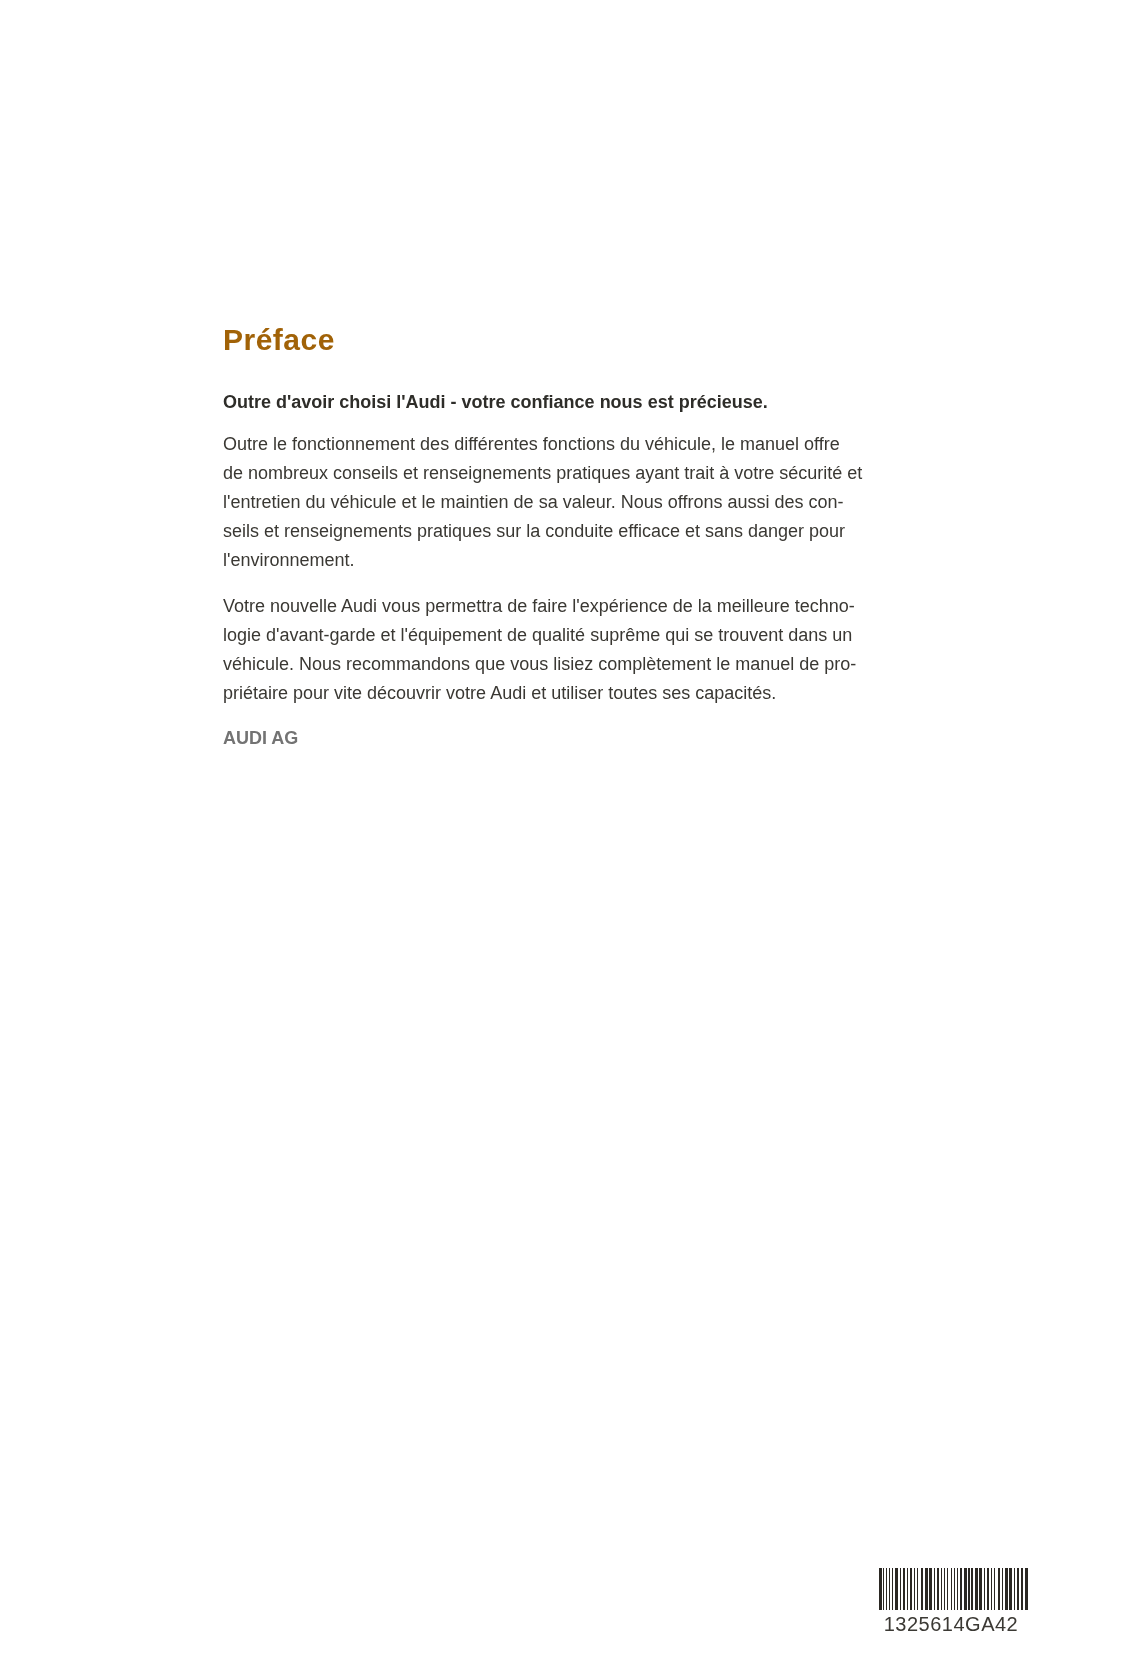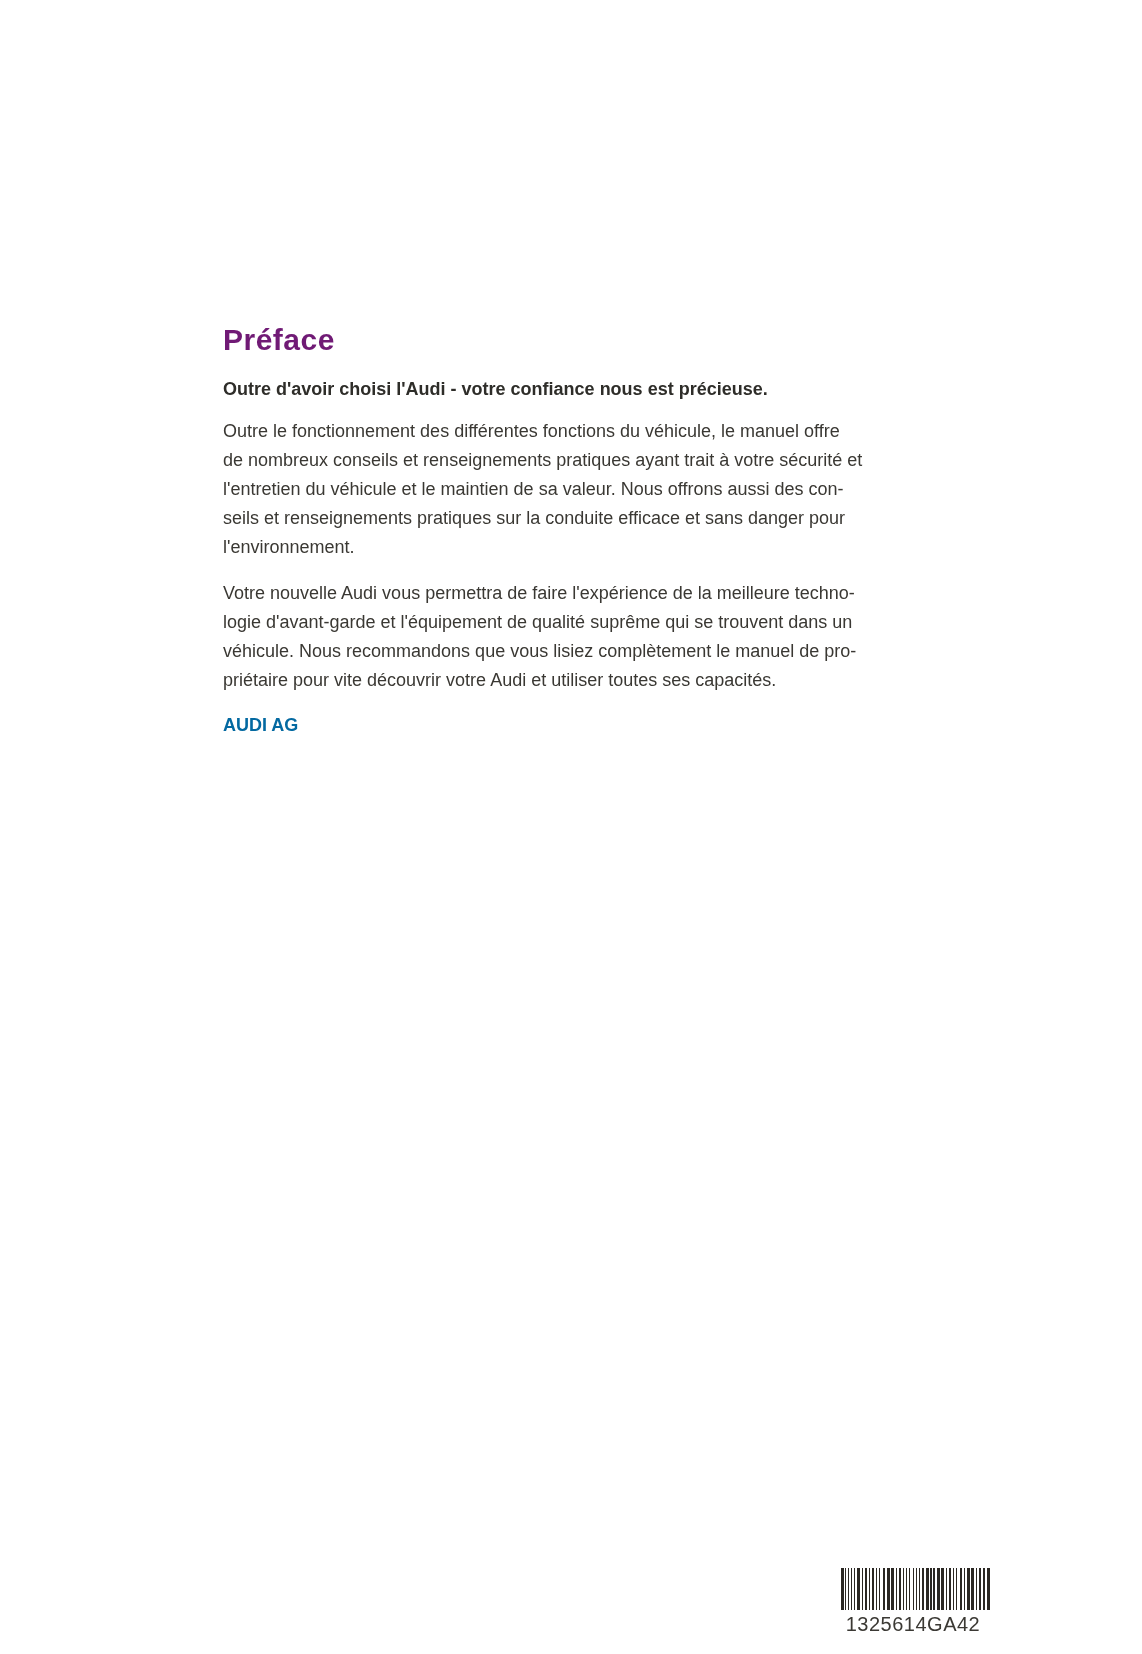--- a/index.html
+++ b/index.html
@@ -20,49 +20,49 @@
     position: absolute;
     left: 223px;
     top: 322px;
     width: 722px;
     color: #38362f;
   }
   .doc-title {
     font-size: 30px;
     line-height: 36px;
     font-weight: 700;
-    color: #701a75;
+    color: #a16207;
     letter-spacing: 0.5px;
-    margin-bottom: 18px;
+    margin-bottom: 31px;
   }
   .lead {
     font-size: 18px;
     line-height: 27px;
     font-weight: 700;
     color: #2e2d29;
     margin-bottom: 14px;
   }
   .body-par {
     font-size: 18px;
     line-height: 29px;
     font-weight: 400;
     color: #3a3833;
     white-space: pre-line;
     margin-bottom: 17px;
   }
   .signature {
     font-size: 18px;
     line-height: 27px;
     font-weight: 700;
-    color: #0369a1;
+    color: #737373;
     margin-top: 1px;
   }
   .barcode-block {
     position: absolute;
-    left: 840px;
+    left: 878px;
     top: 1568px;
     width: 146px;
     text-align: center;
   }
   .barcode-bars {
     height: 42px;
     width: 144px;
     margin: 0 auto;
     display: flex;
     align-items: stretch;

